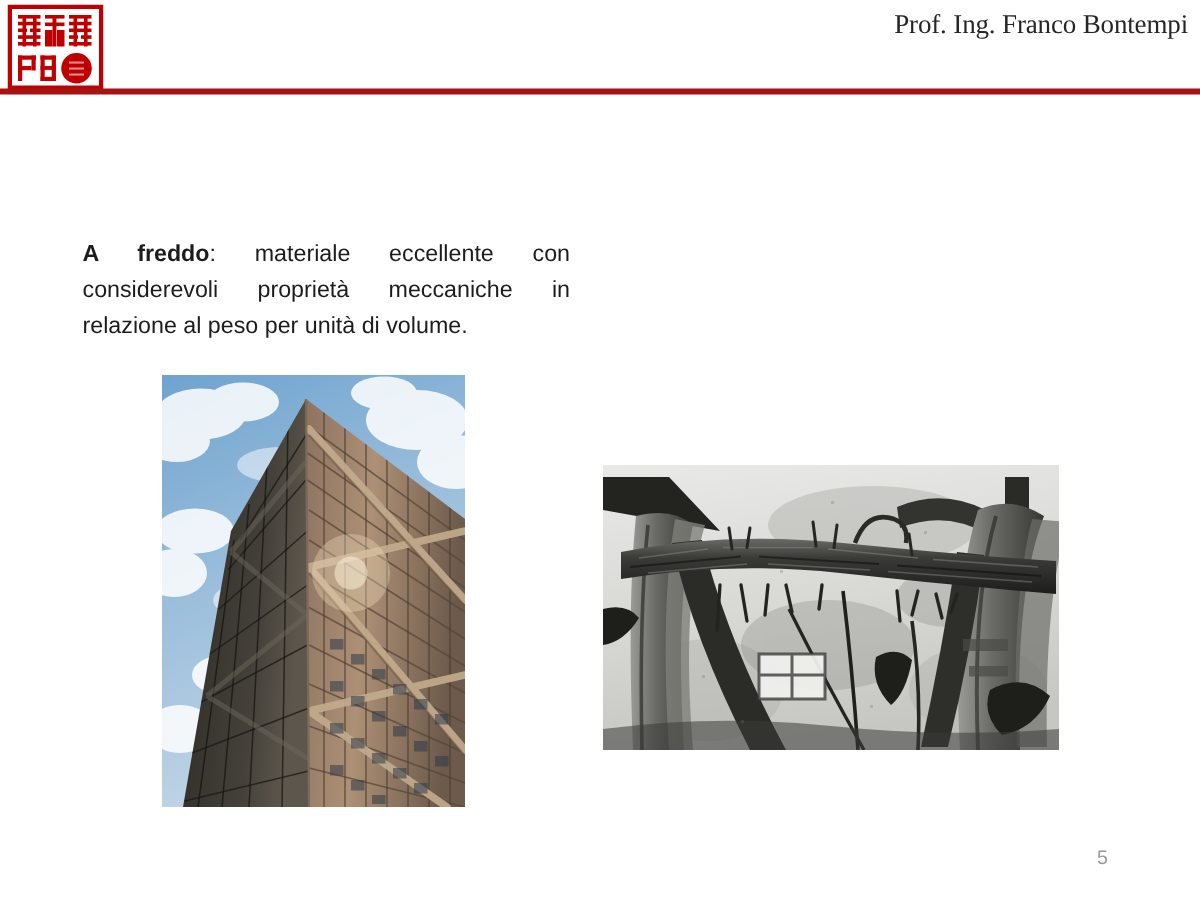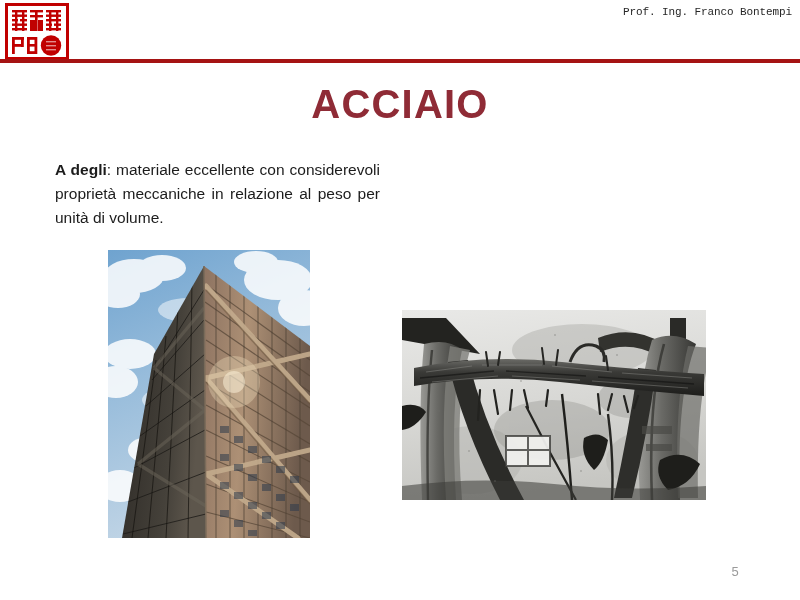--- a/index.html
+++ b/index.html
@@ -45,22 +45,22 @@
   .course-title {
     font-family: "Liberation Sans", sans-serif;
     font-size: 16.5px;
     line-height: 1.15;
     color: #262626;
     letter-spacing: -0.1px;
     margin-top: 7px;
     white-space: nowrap;
   }
   .lecturer {
-    font-family: Liberation Mono, monospace;
-    font-size: 11px;
+    font-family: Liberation Serif, serif;
+    font-size: 18px;
     line-height: 1.15;
     color: #262626;
     letter-spacing: -0.1px;
     margin-top: 6px;
     white-space: nowrap;
   }
 
   
   .logo {
     position: absolute;
@@ -199,24 +199,23 @@
       </svg>
     </div>
 
     <div class="header-texts">
       <div class="lecturer">Prof. Ing. Franco Bontempi</div>
     </div>
 
     <div class="header-rule"></div>
   </div>
 
-  <div class="slide-title">ACCIAIO</div>
 
   <div class="col col-left">
-    <span class="lead">A degli</span><span>: </span><span>materiale eccellente con considerevoli proprietà meccaniche in relazione al peso per unità di volume.</span>
+    <span class="lead">A freddo</span><span>: </span><span>materiale eccellente con considerevoli proprietà meccaniche in relazione al peso per unità di volume.</span>
   </div>
 
 
   <div class="photo photo-skyscraper">
     <svg width="202" height="288" viewBox="0 0 202 288" xmlns="http://www.w3.org/2000/svg">
       <defs>
         <linearGradient id="skyG" x1="0" y1="0" x2="0.3" y2="1">
           <stop offset="0%" stop-color="#6fa3cf"></stop>
           <stop offset="45%" stop-color="#97bcdb"></stop>
           <stop offset="100%" stop-color="#c3d6e6"></stop>

